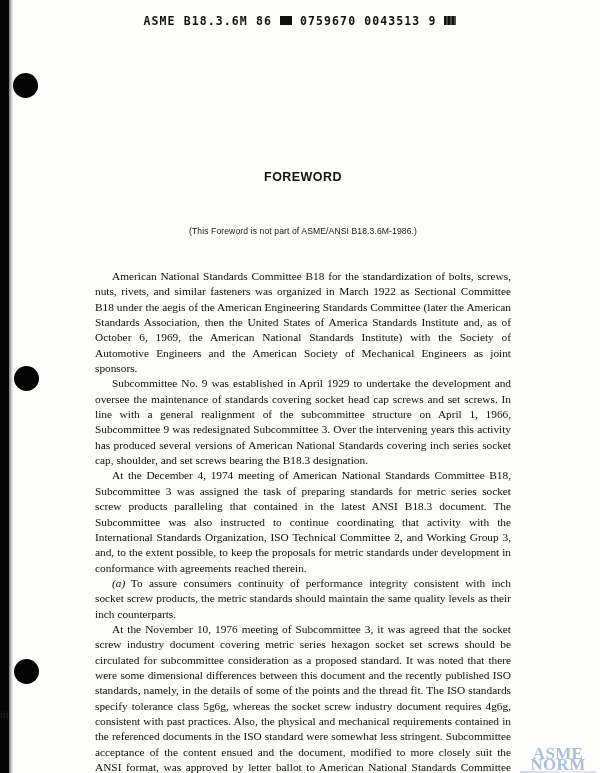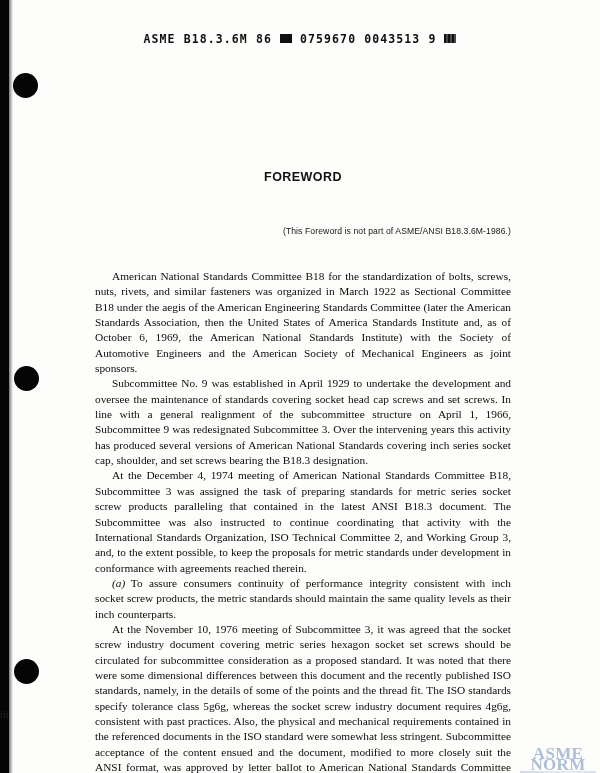--- a/index.html
+++ b/index.html
@@ -54,21 +54,20 @@
     top: 14px;
     left: 0;
     width: 600px;
     text-align: center;
     font-family: "DejaVu Sans Mono", "Liberation Mono", monospace;
     font-size: 11.5px;
     letter-spacing: 1.1px;
     font-weight: 700;
     color: #101010;
     white-space: nowrap;
-    margin-top: 18px;
   }
   .ocr-block {
     display: inline-block;
     width: 12px;
     height: 9px;
     background: #101010;
     vertical-align: middle;
     position: relative;
     top: -1px;
   }
@@ -94,21 +93,21 @@
     font-family: "Liberation Sans", "DejaVu Sans", sans-serif;
     font-size: 12.5px;
     font-weight: 700;
     letter-spacing: .45px;
     color: #111;
   }
 
   .doc-subtitle {
     margin: 0;
     padding-top: 24px;
-    text-align: right;
+    text-align: center;
     font-family: "Liberation Sans", "DejaVu Sans", sans-serif;
     font-size: 8.6px;
     font-weight: 400;
     letter-spacing: .1px;
     color: #161616;
   }
 
   .body-block {
     padding-top: 33px;
   }

